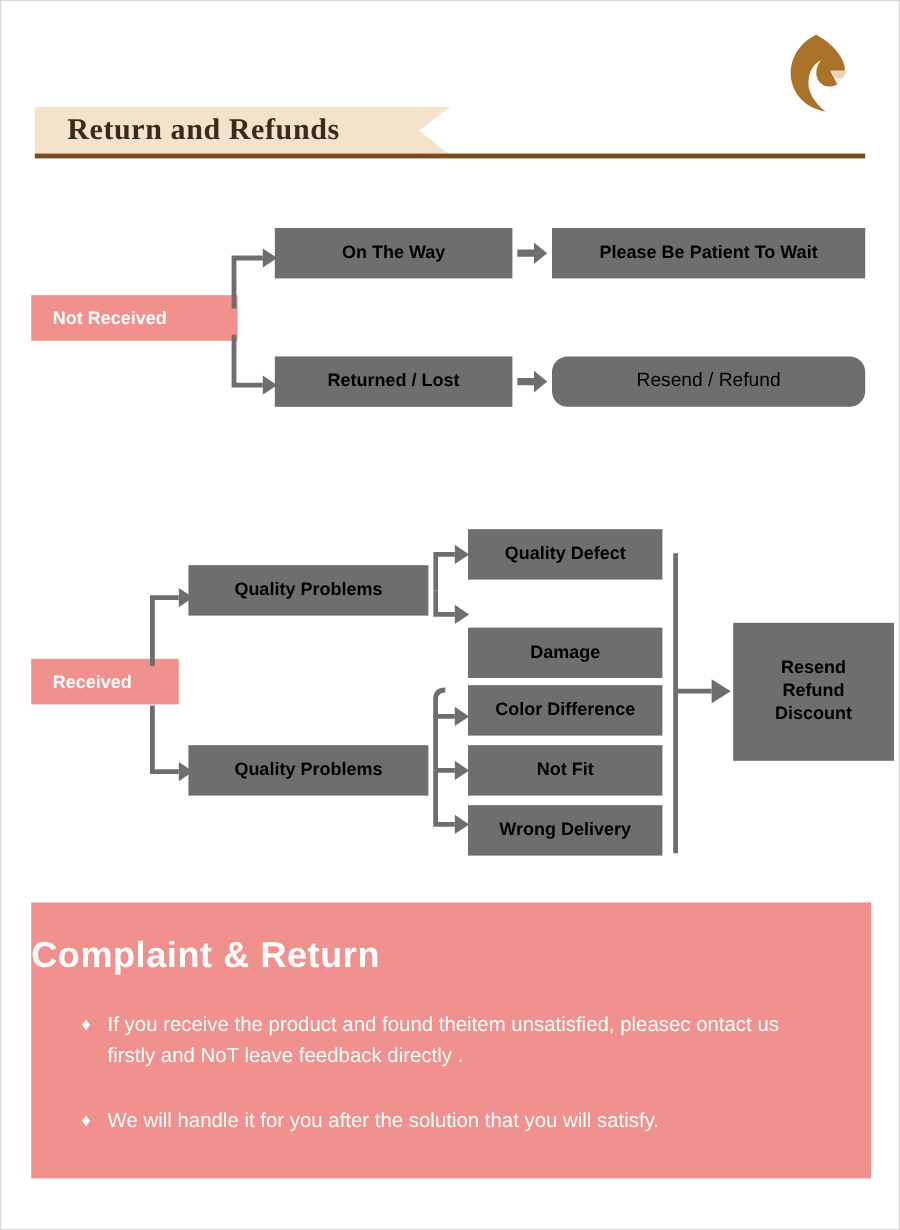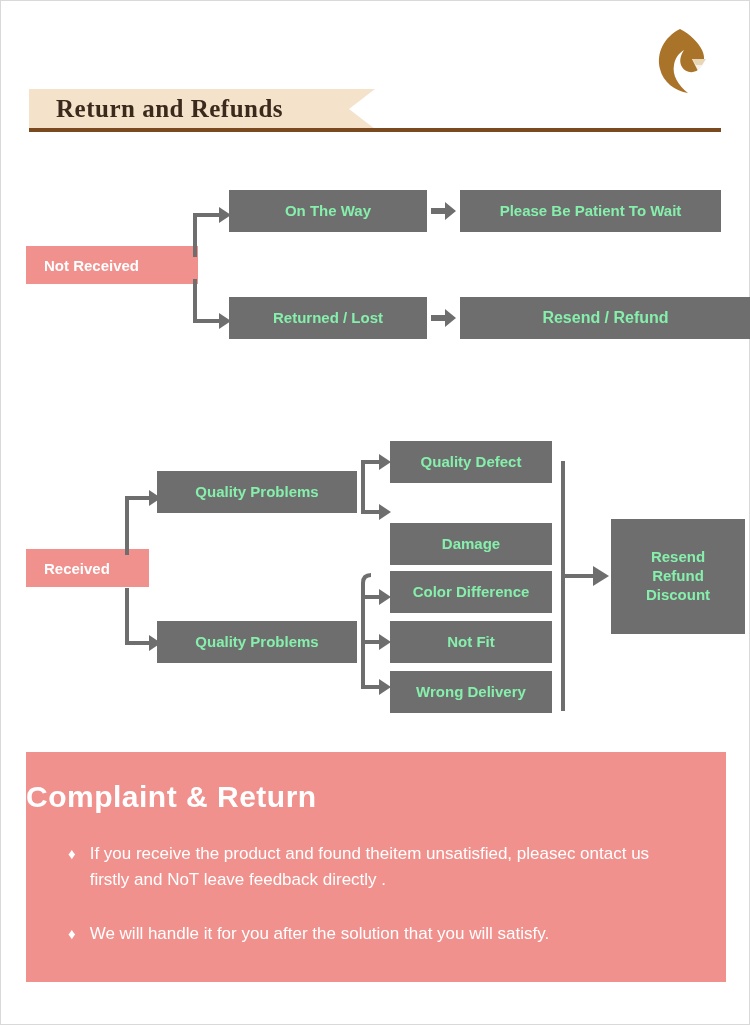--- a/index.html
+++ b/index.html
@@ -71,21 +71,21 @@
     right: 35px;
     top: 24px;
     width: 72px;
     height: 72px;
   }
 
   
   .gbox {
     position: absolute;
     background: #6e6e6e;
-    color: #86efac;
+    color: #000000;
     font-size: 15px;
     font-weight: bold;
     display: flex;
     align-items: center;
     justify-content: center;
     text-align: center;
     box-sizing: border-box;
     line-height: 1.25;
   }
   .pbox {
@@ -190,21 +190,21 @@
     </div>
 
     <div class="gbox" style="left:228px; top:296px; width:198px; height:42px;">Returned / Lost</div>
 
     <div class="arrow" style="left:430px; top:307px;">
       <svg width="26" height="20" viewBox="0 0 26 20">
         <path d="M0 7 L14 7 L14 1 L25 10 L14 19 L14 13 L0 13 Z" fill="#6e6e6e"></path>
       </svg>
     </div>
 
-    <div class="gbox" style="left:459px; top:296px; width:291px; height:42px; font-weight:bold; font-size:16px;">Resend / Refund</div>
+    <div class="gbox" style="left:459px; top:296px; width:261px; height:42px; font-weight:normal; font-size:16px;border-radius:13px;">Resend / Refund</div>
   </div>
 
   <div>
 
     <div class="pbox" style="left:25px; top:548px; width:123px; height:38px;">Received</div>
 
     <div class="arrow" style="left:120px; top:476px;">
       <svg width="42" height="80" viewBox="0 0 42 80">
         <path d="M6 78 L6 21 L28 21" stroke="#6e6e6e" stroke-width="4" fill="none"></path>
         <path d="M28 13 L40 21 L28 29 Z" fill="#6e6e6e"></path>

